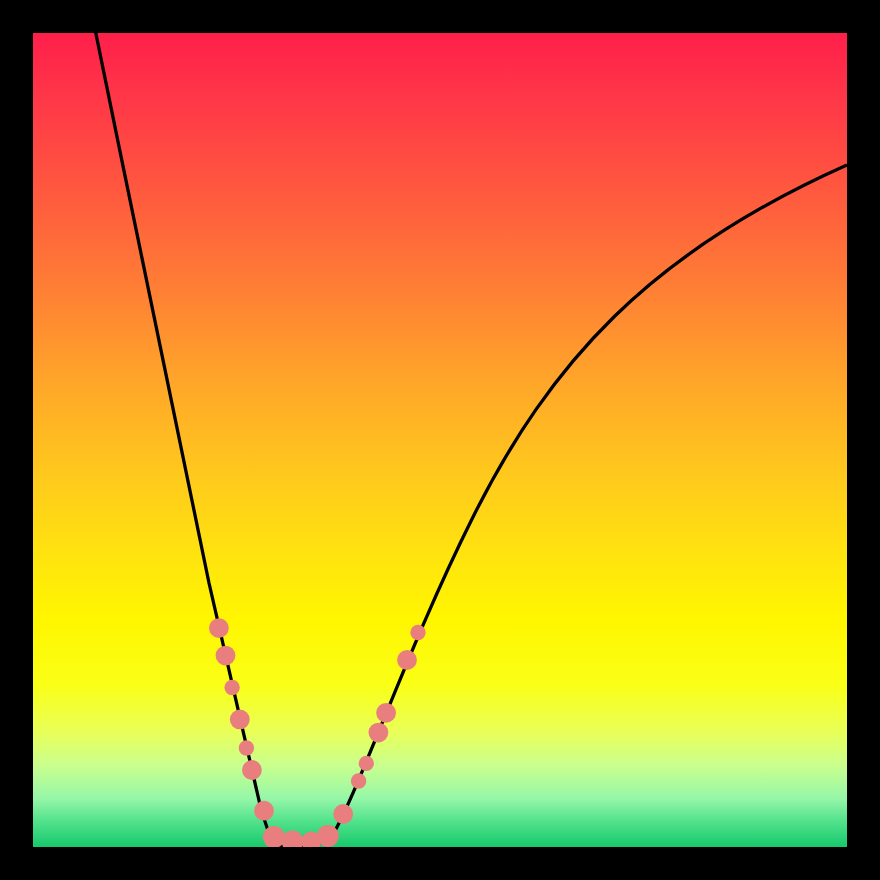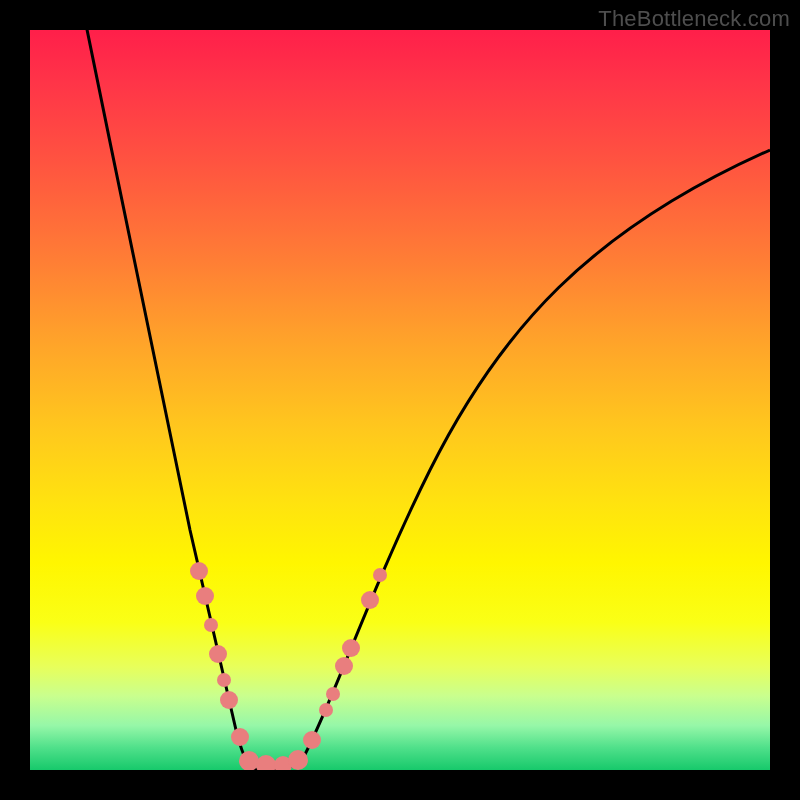--- a/index.html
+++ b/index.html
@@ -22,21 +22,20 @@
     #17c96b 100%)}
   .curve-svg{position:absolute;inset:0}
   .watermark{position:absolute;top:6px;right:10px;color:#4e4e4e;font-size:22px;letter-spacing:.2px}
   .dot{position:absolute;width:18px;height:18px;border-radius:50%;background:#e97e7e;transform:translate(-50%,-50%)}
   .dot.sm{width:14px;height:14px}
   .dot.lg{width:20px;height:20px}
 </style>
 </head>
 <body>
 <div class="stage">
-  <div class="watermark">TheBottleneck.com</div>
   <div class="plot">
     <div class="gradient"></div>
     <svg class="curve-svg" viewBox="0 0 740 740" preserveAspectRatio="none">
       <path d="M 53 -20
                C 90 160, 130 360, 160 500
                C 178 580, 192 640, 206 700
                C 210 716, 214 728, 220 738" fill="none" stroke="#000" stroke-width="3"></path>
       <path d="M 220 738
                C 232 742, 258 742, 272 730" fill="none" stroke="#000" stroke-width="3"></path>
       <path d="M 272 730

